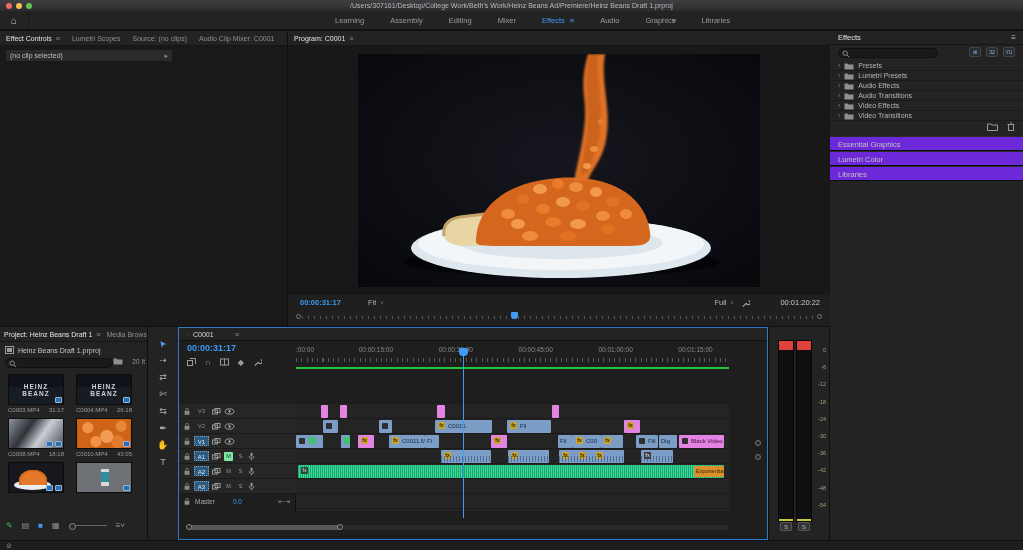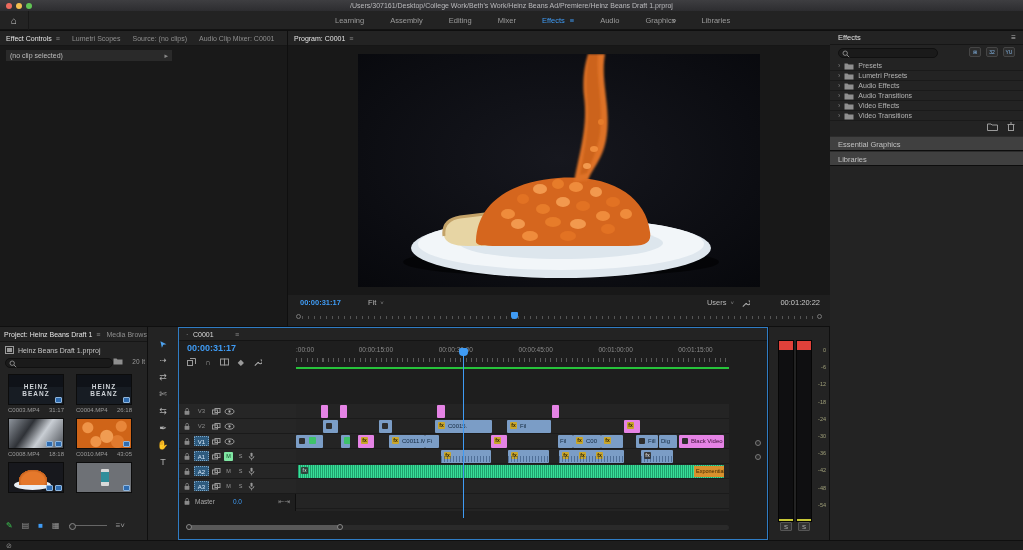--- a/index.html
+++ b/index.html
@@ -59,21 +59,21 @@
 #fx-search{position:absolute;left:8px;top:17px;width:100px;height:10px;background:#1a1a1a;border:1px solid #101010;border-radius:5px}
 #fx-search svg{position:absolute;left:3px;top:1px}
 #fx-badges{position:absolute;right:8px;top:16px;display:flex;gap:5px}
 .fx-badge{width:12px;height:10px;background:#2c2c2c;border:1px solid #454545;border-radius:2px;color:#86b9ea;font-size:5px;line-height:9px;text-align:center}
 #fx-tree{position:absolute;left:0;top:30px;width:100%}
 .fx-row{height:10px;display:flex;align-items:center;gap:4px;padding-left:8px;font-size:7px;color:#b5b5b5;border-bottom:1px solid rgba(0,0,0,.25)}
 .dis{color:#777;font-size:7px}
 .dis::before{content:"›"}
 #fx-footer{position:absolute;right:8px;top:91px;display:flex;gap:9px;align-items:center}
 #fx-panels{position:absolute;left:0;top:105px;width:100%}
-.fx-collapsed{height:15px;line-height:15px;font-size:7.5px;color:#c0c0c0;padding-left:8px;background:#404040;border-bottom:1px solid #0d0d0d;border-top:1px solid #2b2b2b}
+.fx-collapsed{height:15px;line-height:15px;font-size:7.5px;color:#c0c0c0;padding-left:8px;background:#6d28d9;border-bottom:1px solid #0d0d0d;border-top:1px solid #2b2b2b}
 
 #project-panel{left:0;top:327px;width:147px;height:213px;background:#232323;overflow:hidden}
 #proj-breadcrumb{position:absolute;left:5px;top:18px;height:10px;font-size:7px;color:#c5c5c5;display:flex;gap:4px;align-items:center}
 #proj-search{position:absolute;left:5px;top:31px;width:108px;height:10px;background:#1a1a1a;border:1px solid #101010;border-radius:5px}
 #proj-search svg{position:absolute;left:3px;top:1px}
 #proj-folder{position:absolute;right:24px;top:30px}
 #proj-count{position:absolute;right:2px;top:31px;font-size:6.5px;color:#999}
 #thumb-grid{position:absolute;left:8px;top:47px;width:132px;display:grid;grid-template-columns:56px 56px;column-gap:12px;row-gap:5px}
 .titem{width:56px}
 .thumb{width:56px;height:31px;position:relative;border:1px solid #0c0c0c}
@@ -247,21 +247,21 @@
           <ellipse cx="236" cy="95" rx="4" ry="3" fill="#ef8c3c"></ellipse>
             <ellipse cx="243" cy="68" rx="3" ry="3" fill="#e77c2a"></ellipse>
           <ellipse cx="229" cy="112" rx="4" ry="3" fill="#f2994e"></ellipse>
         </g>
       </svg>
     </div>
   </div>
   <div id="prog-tc-row">
     <span id="prog-timecode">00:00:31:17</span>
     <span id="prog-fit"><span>Fit</span><span class="chev"></span></span>
-    <span id="prog-full"><span>Users</span><span class="chev"></span></span>
+    <span id="prog-full"><span>Full</span><span class="chev"></span></span>
     <span class="abs" id="prog-wrench">
         <svg width="9" height="9" viewBox="0 0 10 10">
           <path d="M2 8.5 L6 4.5 M6 4.5 a2.2 2.2 0 1 0 2.5-2.5" stroke="#aaa" stroke-width="1.2" fill="none"></path>
         </svg>
       </span>
     <span id="prog-duration">00:01:20:22</span>
   </div>
   <div id="prog-scrubber">
     <span class="endcap" style="left:0"></span>
     <span class="endcap" style="right:0"></span>
@@ -356,20 +356,21 @@
       </div>
       <div>
         <svg width="8" height="9" viewBox="0 0 8 9">
           <rect x="1.5" y="2.5" width="5" height="6" fill="none" stroke="#9a9a9a"></rect>
           <path d="M0.5 2.5 h7 M3 1 h2" stroke="#9a9a9a"></path>
         </svg>
       </div>
     </div>
   <div id="fx-panels">
       <div class="fx-collapsed">Essential Graphics</div>
+      <div class="fx-collapsed">Lumetri Color</div>
       <div class="fx-collapsed">Libraries</div>
     </div>
 </div>
 
 <div class="abs panel" id="project-panel">
   <div class="ptabs">
     <div class="ptab active" style="padding:0 4px">
       <span>Project: Heinz Beans Draft 1</span><span class="pmenu menu-i"></span>
     </div>
     <div class="ptab" style="padding:0 2px"><span>Media Browser</span></div>

